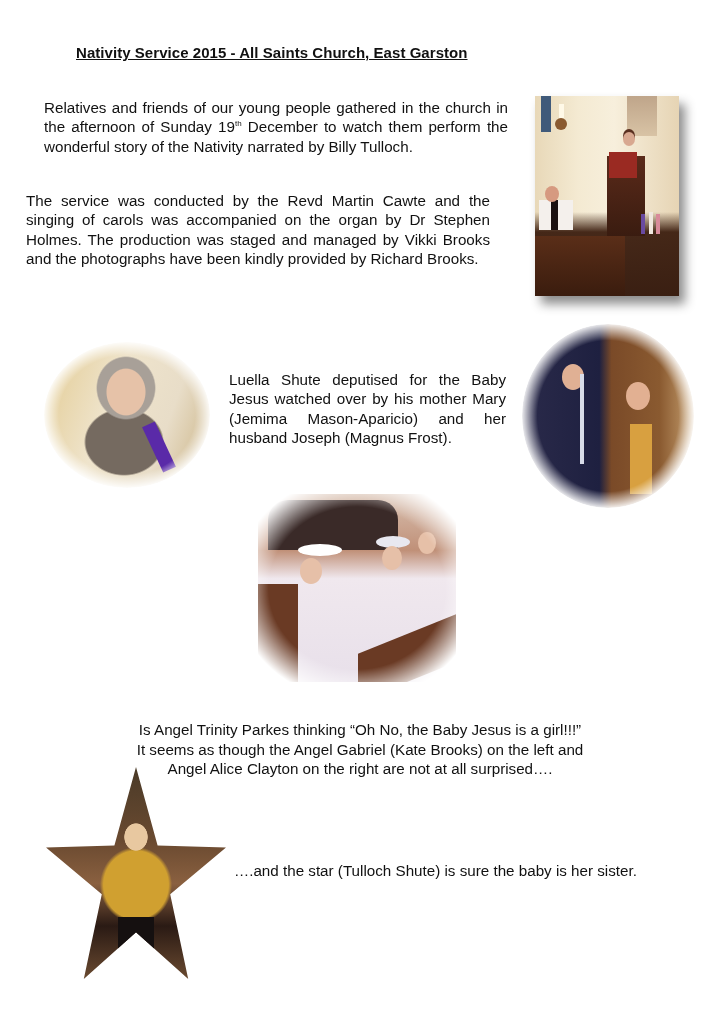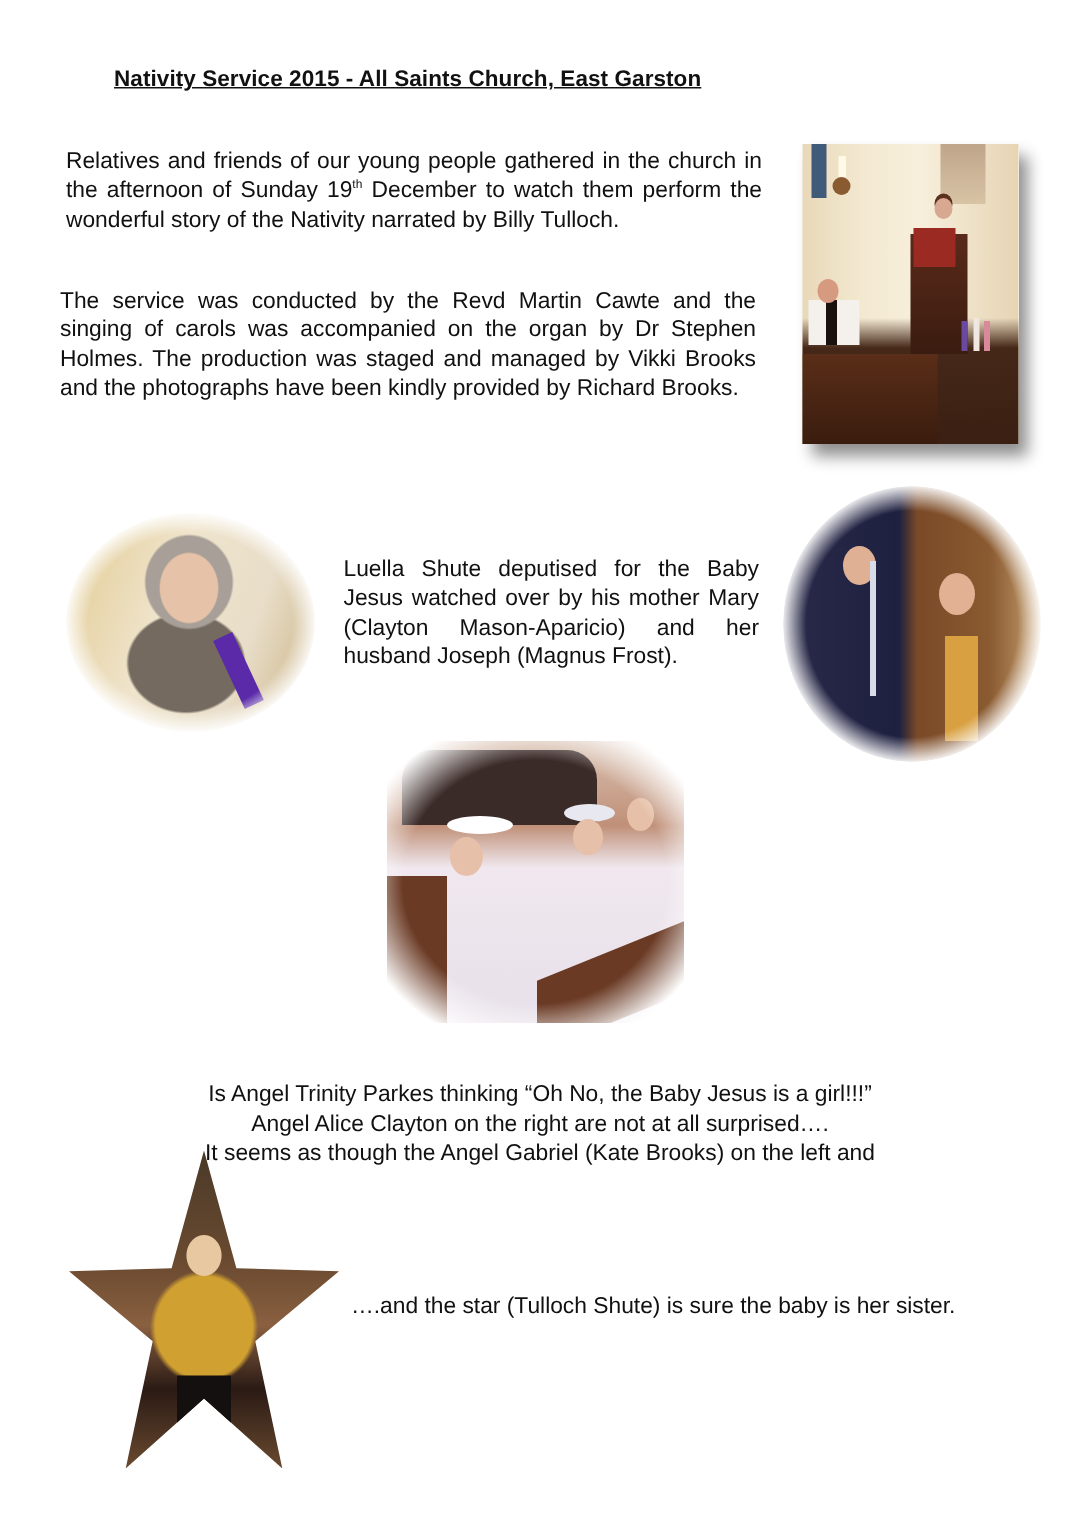--- a/index.html
+++ b/index.html
@@ -30,21 +30,21 @@
     }
 
     
     .para {
       font-size: 15.2px;
       line-height: 19.4px;
       text-align: justify;
       text-align-last: left;
     }
     .p1 { left: 44px; top: 98px; width: 464px; }
-    .p2 { left: 40px; top: 191px; width: 464px; }
+    .p2 { left: 26px; top: 191px; width: 464px; }
     .p3 { left: 229px; top: 370px; width: 277px; }
     sup { font-size: 8px; line-height: 0; vertical-align: 6px; }
 
     
     .caption {
       left: 60px;
       top: 720px;
       width: 600px;
       font-size: 15.2px;
       line-height: 19.6px;
@@ -170,21 +170,21 @@
   <div class="abs candle1"></div>
   <div class="abs candle2"></div>
   <div class="abs candle3"></div>
   <div class="abs pew"></div>
 </div>
 
 <div class="abs photo-oval photo-baby" title="Baby in grey knitted cardigan on blanket">
   <div class="abs stripe"></div>
 </div>
 
-<p class="abs para p3" style="margin:0;">Luella Shute deputised for the Baby Jesus watched over by his mother Mary (Clayton Mason-Aparicio) and her husband Joseph (Magnus Frost).</p>
+<p class="abs para p3" style="margin:0;">Luella Shute deputised for the Baby Jesus watched over by his mother Mary (Jemima Mason-Aparicio) and her husband Joseph (Magnus Frost).</p>
 
 <div class="abs photo-oval photo-mary" title="Children dressed as Mary and Joseph">
   <div class="abs face1"></div>
   <div class="abs trim"></div>
   <div class="abs face2"></div>
   <div class="abs tunic"></div>
 </div>
 
 <div class="abs photo-angels" title="Three angels in church pew with adults behind">
   <div class="abs adults"></div>
@@ -192,21 +192,21 @@
   <div class="abs pew2"></div>
   <div class="abs halo1"></div>
   <div class="abs halo2"></div>
   <div class="abs girl1"></div>
   <div class="abs girl2"></div>
   <div class="abs girl3"></div>
 </div>
 
 <div class="abs caption">
   <div>Is Angel Trinity Parkes thinking “Oh No, the Baby Jesus is a girl!!!”</div>
+  <div>It seems as though the Angel Gabriel (Kate Brooks) on the left and</div>
   <div>Angel Alice Clayton on the right are not at all surprised….</div>
-  <div>It seems as though the Angel Gabriel (Kate Brooks) on the left and</div>
 </div>
 
 <div class="abs photo-star" title="Child in gold star costume">
   <div class="abs legs"></div>
 </div>
 
 <div class="abs final-line">….and the star (Tulloch Shute) is sure the baby is her sister.</div>
 
 </body></html>

